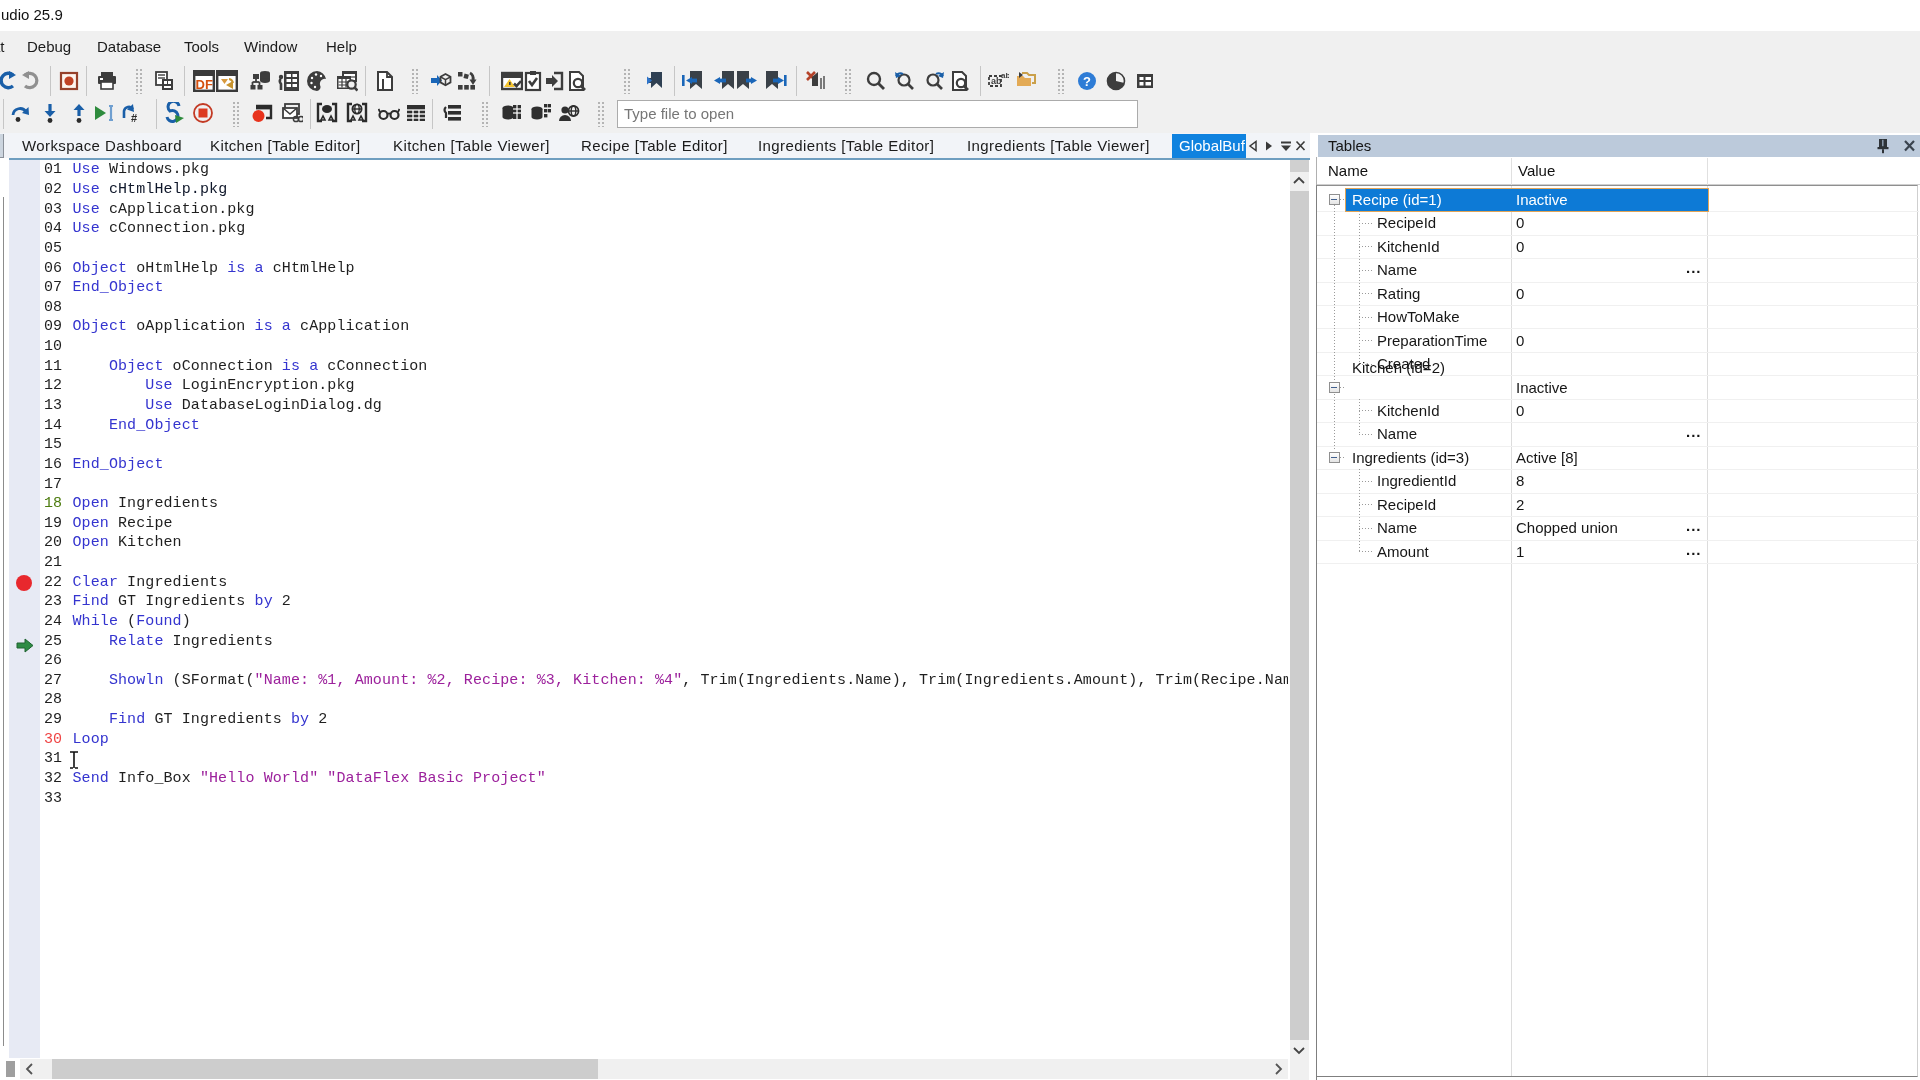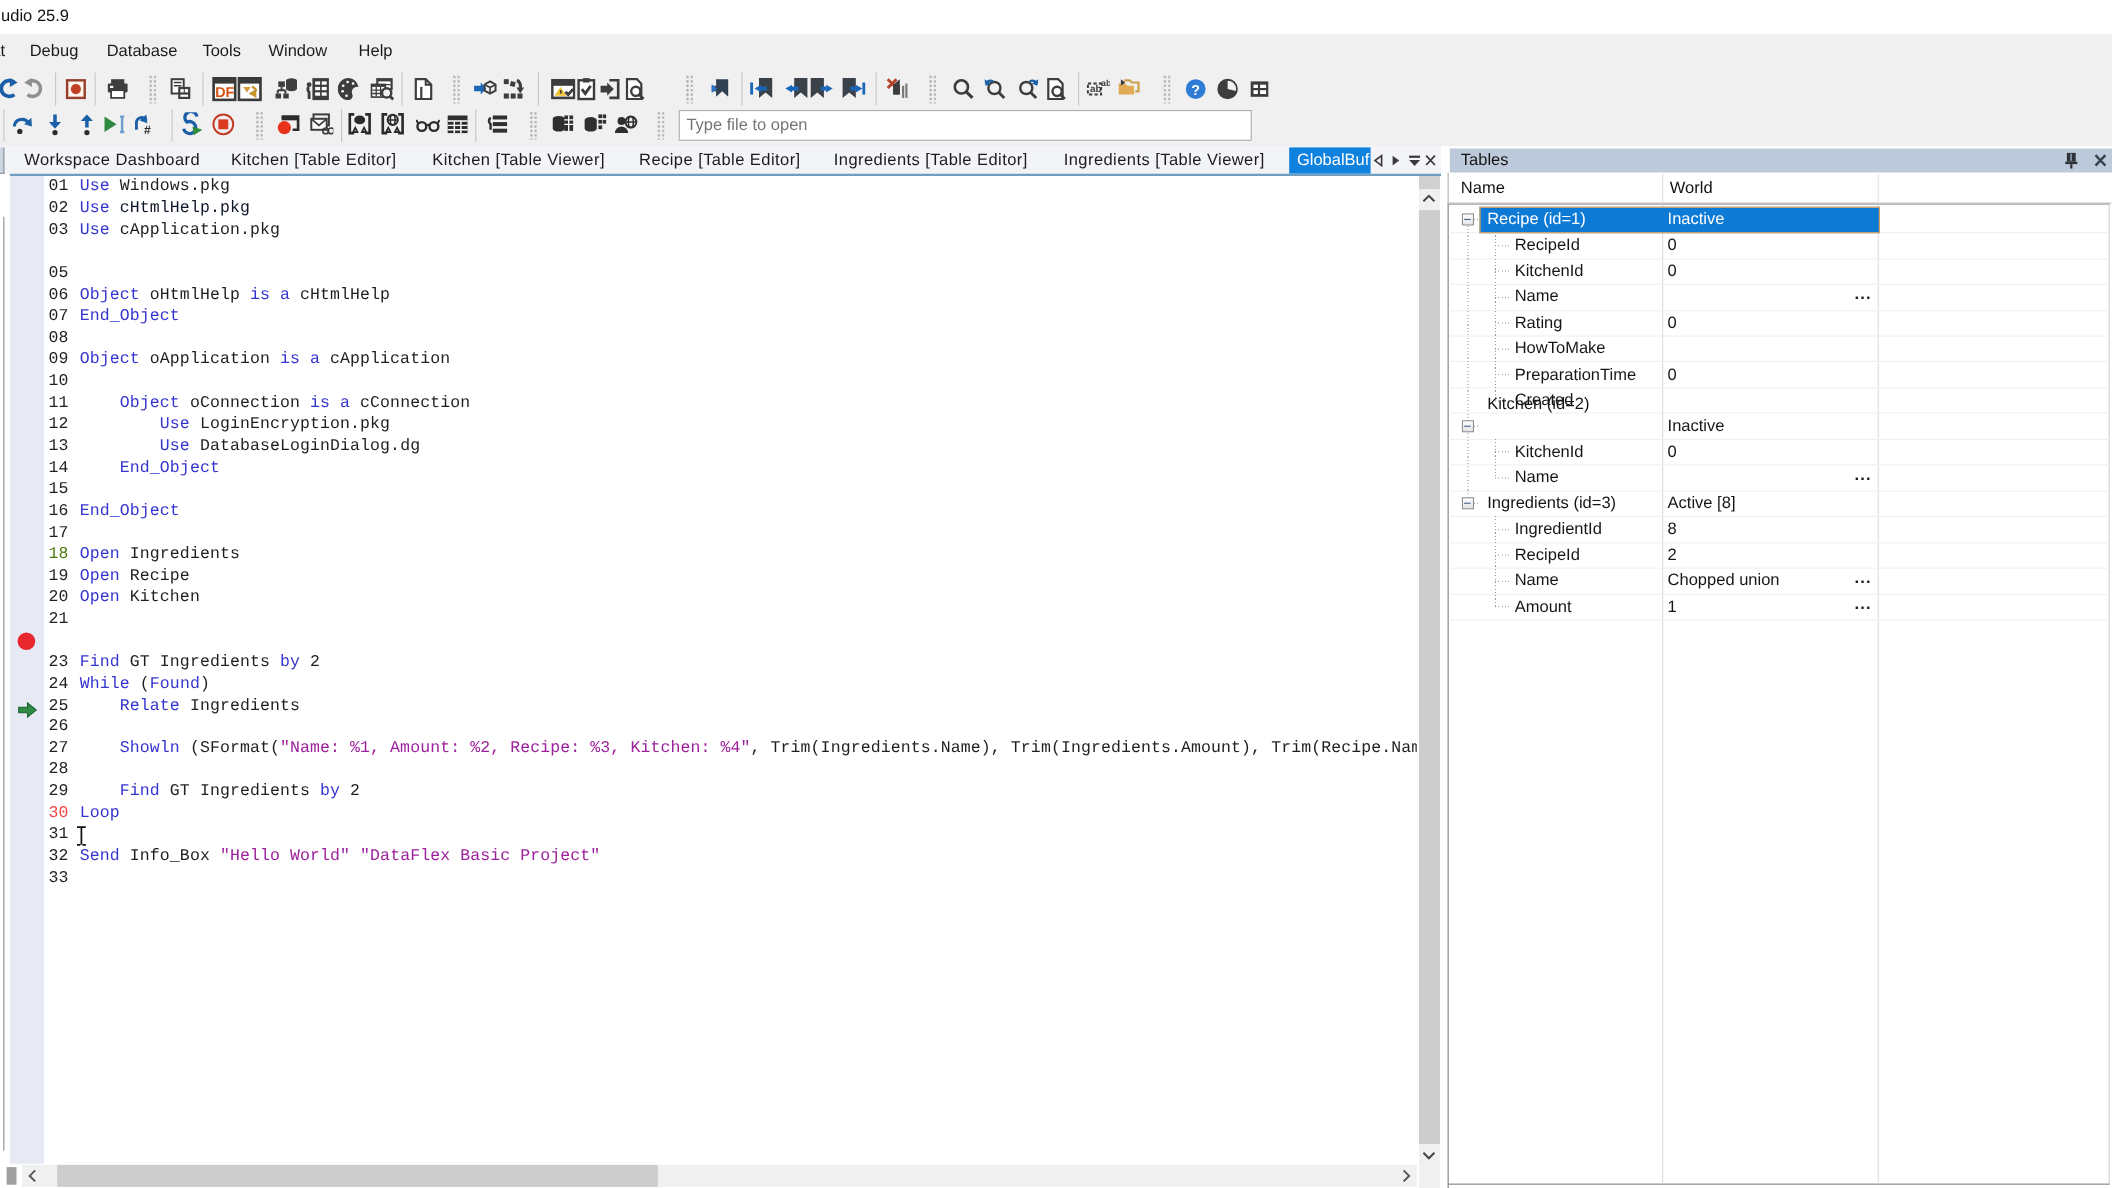--- a/index.html
+++ b/index.html
@@ -369,37 +369,39 @@
   </svg>
 <div class="ab" style="left:9px;top:157.5px;width:1301px;height:0.8px;background:#aed2e0"></div>
 <div class="ab" style="left:9px;top:158.3px;width:1301px;height:1.7px;background:#6f9ec0"></div>
 <div class="ab" style="left:0;top:134px;width:4px;height:24px;background:#ccd5df;border-right:1.4px solid #8a9099;border-bottom:1px solid #8a9099"></div>
 <div class="ab" style="left:0;top:160px;width:1288px;height:899px;background:#fff;overflow:hidden">
 <div class="ab" style="left:9px;top:0;width:31px;height:898px;background:#e7eaf4"></div>
 <div class="ab" style="left:3px;top:37px;width:1px;height:849px;background:#8c8c8c"></div>
 <div class="ab mono" style="left:0;top:0.4px;height:19.6px;line-height:19.6px;width:1288px"><span class="ab" style="left:44px;color:#1f1f1f">01</span><span class="ab" style="left:72.5px"><span style="color:#3434cf">Use</span><span style="color:#1f1f1f"> Windows.pkg</span></span></div>
 <div class="ab mono" style="left:0;top:20.0px;height:19.6px;line-height:19.6px;width:1288px"><span class="ab" style="left:44px;color:#1f1f1f">02</span><span class="ab" style="left:72.5px"><span style="color:#3434cf">Use</span><span style="color:#0f172a"> cHtmlHelp.pkg</span></span></div>
 <div class="ab mono" style="left:0;top:39.7px;height:19.6px;line-height:19.6px;width:1288px"><span class="ab" style="left:44px;color:#1f1f1f">03</span><span class="ab" style="left:72.5px"><span style="color:#3434cf">Use</span><span style="color:#1f1f1f"> cApplication.pkg</span></span></div>
+<div class="ab mono" style="left:0;top:59.3px;height:19.6px;line-height:19.6px;width:1288px"><span class="ab" style="left:44px;color:#1f1f1f">04</span><span class="ab" style="left:72.5px"><span style="color:#3434cf">Use</span><span style="color:#1f1f1f"> cConnection.pkg</span></span></div>
 <div class="ab mono" style="left:0;top:78.9px;height:19.6px;line-height:19.6px;width:1288px"><span class="ab" style="left:44px;color:#1f1f1f">05</span><span class="ab" style="left:72.5px"></span></div>
 <div class="ab mono" style="left:0;top:98.5px;height:19.6px;line-height:19.6px;width:1288px"><span class="ab" style="left:44px;color:#1f1f1f">06</span><span class="ab" style="left:72.5px"><span style="color:#3434cf">Object</span><span style="color:#1f1f1f"> oHtmlHelp </span><span style="color:#3434cf">is a</span><span style="color:#1f1f1f"> cHtmlHelp</span></span></div>
 <div class="ab mono" style="left:0;top:118.2px;height:19.6px;line-height:19.6px;width:1288px"><span class="ab" style="left:44px;color:#1f1f1f">07</span><span class="ab" style="left:72.5px"><span style="color:#3434cf">End_Object</span></span></div>
 <div class="ab mono" style="left:0;top:137.8px;height:19.6px;line-height:19.6px;width:1288px"><span class="ab" style="left:44px;color:#1f1f1f">08</span><span class="ab" style="left:72.5px"></span></div>
 <div class="ab mono" style="left:0;top:157.4px;height:19.6px;line-height:19.6px;width:1288px"><span class="ab" style="left:44px;color:#1f1f1f">09</span><span class="ab" style="left:72.5px"><span style="color:#3434cf">Object</span><span style="color:#1f1f1f"> oApplication </span><span style="color:#3434cf">is a</span><span style="color:#1f1f1f"> cApplication</span></span></div>
 <div class="ab mono" style="left:0;top:177.1px;height:19.6px;line-height:19.6px;width:1288px"><span class="ab" style="left:44px;color:#1f1f1f">10</span><span class="ab" style="left:72.5px"></span></div>
 <div class="ab mono" style="left:0;top:196.7px;height:19.6px;line-height:19.6px;width:1288px"><span class="ab" style="left:44px;color:#1f1f1f">11</span><span class="ab" style="left:72.5px"><span style="color:#1f1f1f">    </span><span style="color:#3434cf">Object</span><span style="color:#1f1f1f"> oConnection </span><span style="color:#3434cf">is a</span><span style="color:#1f1f1f"> cConnection</span></span></div>
 <div class="ab mono" style="left:0;top:216.3px;height:19.6px;line-height:19.6px;width:1288px"><span class="ab" style="left:44px;color:#1f1f1f">12</span><span class="ab" style="left:72.5px"><span style="color:#1f1f1f">        </span><span style="color:#3434cf">Use</span><span style="color:#1f1f1f"> LoginEncryption.pkg</span></span></div>
 <div class="ab mono" style="left:0;top:236.0px;height:19.6px;line-height:19.6px;width:1288px"><span class="ab" style="left:44px;color:#1f1f1f">13</span><span class="ab" style="left:72.5px"><span style="color:#1f1f1f">        </span><span style="color:#3434cf">Use</span><span style="color:#1f1f1f"> DatabaseLoginDialog.dg</span></span></div>
 <div class="ab mono" style="left:0;top:255.6px;height:19.6px;line-height:19.6px;width:1288px"><span class="ab" style="left:44px;color:#1f1f1f">14</span><span class="ab" style="left:72.5px"><span style="color:#1f1f1f">    </span><span style="color:#3434cf">End_Object</span></span></div>
 <div class="ab mono" style="left:0;top:275.2px;height:19.6px;line-height:19.6px;width:1288px"><span class="ab" style="left:44px;color:#1f1f1f">15</span><span class="ab" style="left:72.5px"></span></div>
 <div class="ab mono" style="left:0;top:294.8px;height:19.6px;line-height:19.6px;width:1288px"><span class="ab" style="left:44px;color:#1f1f1f">16</span><span class="ab" style="left:72.5px"><span style="color:#3434cf">End_Object</span></span></div>
 <div class="ab mono" style="left:0;top:314.5px;height:19.6px;line-height:19.6px;width:1288px"><span class="ab" style="left:44px;color:#1f1f1f">17</span><span class="ab" style="left:72.5px"></span></div>
 <div class="ab mono" style="left:0;top:334.1px;height:19.6px;line-height:19.6px;width:1288px"><span class="ab" style="left:44px;color:#4d7c0f">18</span><span class="ab" style="left:72.5px"><span style="color:#3434cf">Open</span><span style="color:#1f1f1f"> Ingredients</span></span></div>
 <div class="ab mono" style="left:0;top:353.7px;height:19.6px;line-height:19.6px;width:1288px"><span class="ab" style="left:44px;color:#1f1f1f">19</span><span class="ab" style="left:72.5px"><span style="color:#3434cf">Open</span><span style="color:#1f1f1f"> Recipe</span></span></div>
 <div class="ab mono" style="left:0;top:373.4px;height:19.6px;line-height:19.6px;width:1288px"><span class="ab" style="left:44px;color:#1f1f1f">20</span><span class="ab" style="left:72.5px"><span style="color:#3434cf">Open</span><span style="color:#1f1f1f"> Kitchen</span></span></div>
 <div class="ab mono" style="left:0;top:393.0px;height:19.6px;line-height:19.6px;width:1288px"><span class="ab" style="left:44px;color:#1f1f1f">21</span><span class="ab" style="left:72.5px"></span></div>
+<div class="ab mono" style="left:0;top:412.6px;height:19.6px;line-height:19.6px;width:1288px"><span class="ab" style="left:44px;color:#1f1f1f">22</span><span class="ab" style="left:72.5px"><span style="color:#3434cf">Clear</span><span style="color:#1f1f1f"> Ingredients</span></span></div>
 <div class="ab mono" style="left:0;top:432.3px;height:19.6px;line-height:19.6px;width:1288px"><span class="ab" style="left:44px;color:#1f1f1f">23</span><span class="ab" style="left:72.5px"><span style="color:#3434cf">Find</span><span style="color:#1f1f1f"> GT Ingredients </span><span style="color:#3434cf">by</span><span style="color:#1f1f1f"> 2</span></span></div>
 <div class="ab mono" style="left:0;top:451.9px;height:19.6px;line-height:19.6px;width:1288px"><span class="ab" style="left:44px;color:#1f1f1f">24</span><span class="ab" style="left:72.5px"><span style="color:#3434cf">While</span><span style="color:#1f1f1f"> (</span><span style="color:#3434cf">Found</span><span style="color:#1f1f1f">)</span></span></div>
 <div class="ab mono" style="left:0;top:471.5px;height:19.6px;line-height:19.6px;width:1288px"><span class="ab" style="left:44px;color:#1f1f1f">25</span><span class="ab" style="left:72.5px"><span style="color:#1f1f1f">    </span><span style="color:#3434cf">Relate</span><span style="color:#1f1f1f"> Ingredients</span></span></div>
 <div class="ab mono" style="left:0;top:491.2px;height:19.6px;line-height:19.6px;width:1288px"><span class="ab" style="left:44px;color:#1f1f1f">26</span><span class="ab" style="left:72.5px"></span></div>
 <div class="ab mono" style="left:0;top:510.8px;height:19.6px;line-height:19.6px;width:1288px"><span class="ab" style="left:44px;color:#1f1f1f">27</span><span class="ab" style="left:72.5px"><span style="color:#1f1f1f">    </span><span style="color:#3434cf">Showln</span><span style="color:#1f1f1f"> (SFormat(</span><span style="color:#9c219c">"Name: %1, Amount: %2, Recipe: %3, Kitchen: %4"</span><span style="color:#1f1f1f">, Trim(Ingredients.Name), Trim(Ingredients.Amount), Trim(Recipe.Name)) )</span></span></div>
 <div class="ab mono" style="left:0;top:530.4px;height:19.6px;line-height:19.6px;width:1288px"><span class="ab" style="left:44px;color:#1f1f1f">28</span><span class="ab" style="left:72.5px"></span></div>
 <div class="ab mono" style="left:0;top:550.0px;height:19.6px;line-height:19.6px;width:1288px"><span class="ab" style="left:44px;color:#1f1f1f">29</span><span class="ab" style="left:72.5px"><span style="color:#1f1f1f">    </span><span style="color:#3434cf">Find</span><span style="color:#1f1f1f"> GT Ingredients </span><span style="color:#3434cf">by</span><span style="color:#1f1f1f"> 2</span></span></div>
 <div class="ab mono" style="left:0;top:569.7px;height:19.6px;line-height:19.6px;width:1288px"><span class="ab" style="left:44px;color:#ef4444">30</span><span class="ab" style="left:72.5px"><span style="color:#3434cf">Loop</span></span></div>
 <div class="ab mono" style="left:0;top:589.3px;height:19.6px;line-height:19.6px;width:1288px"><span class="ab" style="left:44px;color:#1f1f1f">31</span><span class="ab" style="left:72.5px"></span></div>
 <div class="ab mono" style="left:0;top:608.9px;height:19.6px;line-height:19.6px;width:1288px"><span class="ab" style="left:44px;color:#1f1f1f">32</span><span class="ab" style="left:72.5px"><span style="color:#3434cf">Send</span><span style="color:#1f1f1f"> Info_Box </span><span style="color:#9c219c">"Hello World"</span><span style="color:#1f1f1f"> </span><span style="color:#9c219c">"DataFlex Basic Project"</span></span></div>
@@ -436,21 +438,21 @@
     <g fill="#2e3338">
       <rect x="3" y="1" width="8" height="8"></rect>
       <rect x="1.5" y="9" width="11" height="2.2"></rect>
       <rect x="6" y="11.2" width="2" height="4"></rect>
     </g>
     <rect x="6.1" y="1.8" width="1.4" height="6.4" fill="#8fa0b4"></rect>
     <path d="M29 3 l9 9.5 M38 3 l-9 9.5" stroke="#39434e" stroke-width="2.2"></path>
   </svg>
 <div class="ab" style="left:1316px;top:157px;width:604px;height:28px;background:#fff;border-bottom:1px solid #cfcfcf"></div>
 <div class="ab" style="left:1328px;top:157px;height:28px;line-height:28px;font-size:15px;color:#111">Name</div>
-<div class="ab" style="left:1518px;top:157px;height:28px;line-height:28px;font-size:15px;color:#111">World</div>
+<div class="ab" style="left:1518px;top:157px;height:28px;line-height:28px;font-size:15px;color:#111">Value</div>
 <div class="ab" style="left:1511px;top:158px;width:1px;height:27px;background:#e0e0e0"></div>
 <div class="ab" style="left:1316px;top:157px;width:1px;height:28px;background:#b0b0b0"></div>
 <div class="ab" style="left:1707px;top:158px;width:1px;height:27px;background:#e0e0e0"></div>
 <div class="ab" style="left:1316px;top:185px;width:602px;height:892px;background:#fff;border-left:1px solid #7f7f7f;border-bottom:1px solid #7f7f7f;border-top:1px solid #8f8f8f;border-right:1px solid #cfcfcf"></div>
 <div class="ab" style="left:1316px;top:1077px;width:1px;height:3px;background:#7f7f7f"></div>
 <div class="ab" style="left:1511px;top:186px;width:1px;height:890px;background:#dcdcdc"></div>
 <div class="ab" style="left:1707px;top:186px;width:1px;height:890px;background:#dcdcdc"></div>
 <div class="ab" style="left:1317px;top:211.1px;width:602px;height:1px;background:#f0f0f0"></div>
 <div class="ab" style="left:1317px;top:234.6px;width:602px;height:1px;background:#f0f0f0"></div>
 <div class="ab" style="left:1317px;top:258.0px;width:602px;height:1px;background:#f0f0f0"></div>

